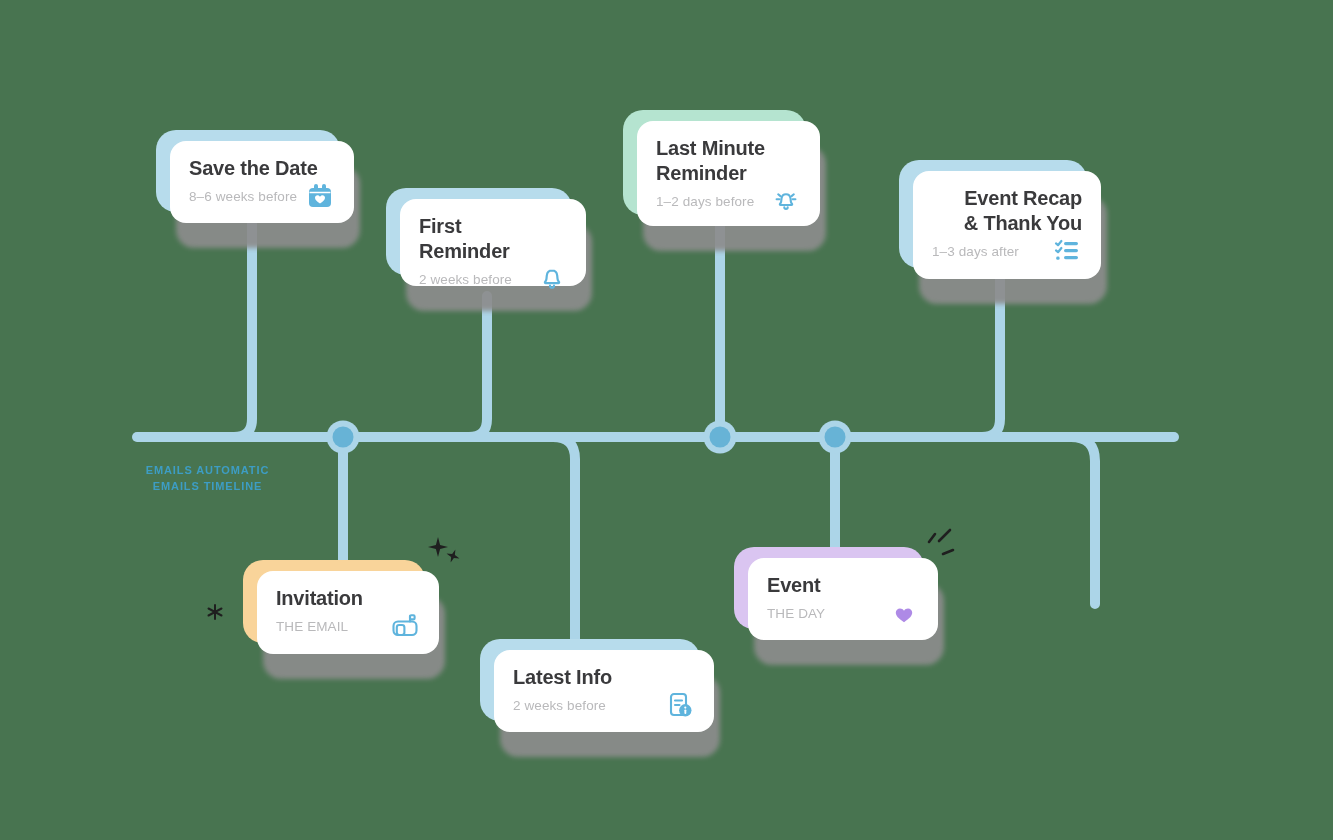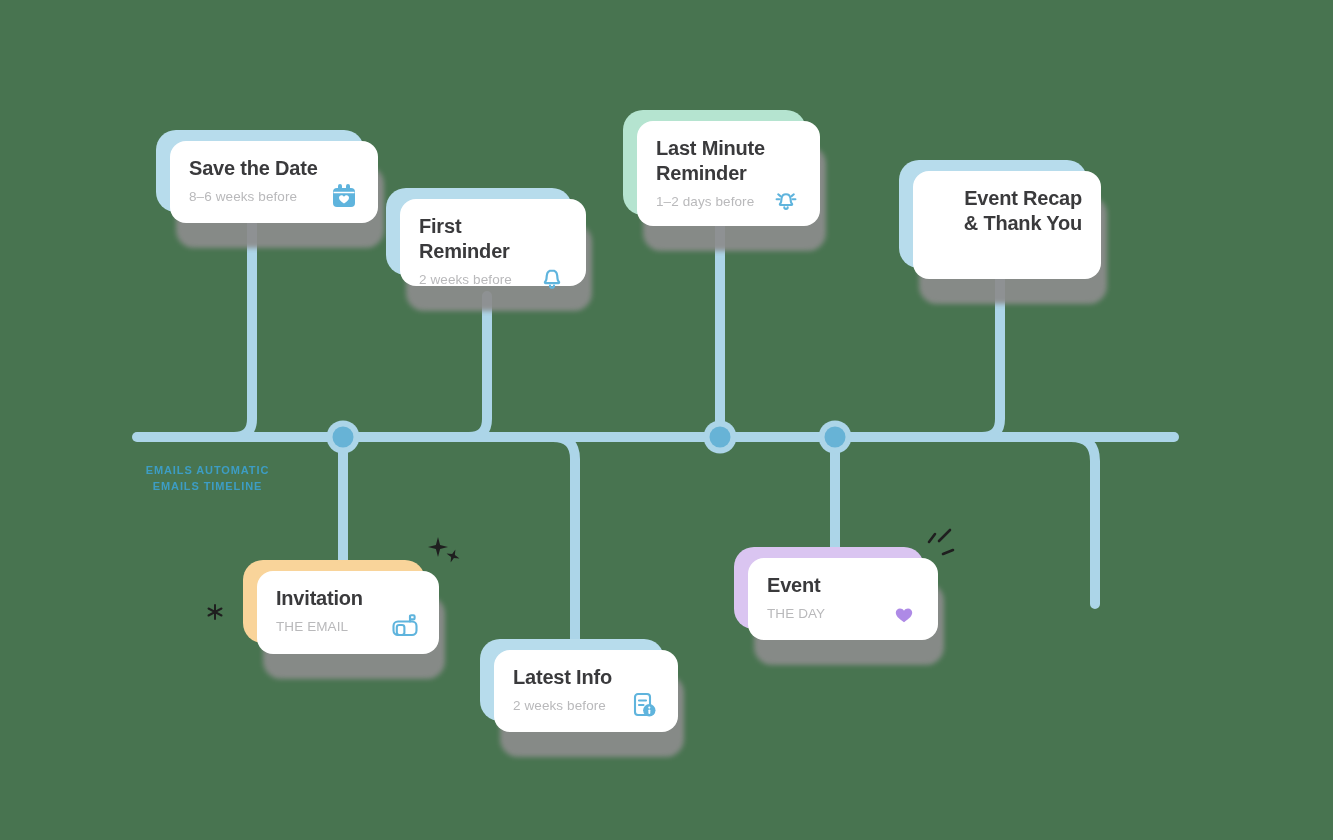--- a/index.html
+++ b/index.html
@@ -39,26 +39,26 @@
     display:flex;flex-direction:column;
   }
   .title span{
     display:block;font-size:20px;font-weight:700;color:#3A3A3C;
     line-height:25px;letter-spacing:-.2px;
   }
   .meta{margin-top:auto;display:flex;justify-content:space-between;align-items:center;}
   .sub{font-size:13.5px;color:#B9B9BB;font-weight:500;letter-spacing:.1px;white-space:nowrap;}
   .meta svg{flex-shrink:0;margin-left:6px;}
   
-  .c-save  {left:170px;top:141px;width:208px;height:82px;}
+  .c-save  {left:170px;top:141px;width:184px;height:82px;}
   .c-first {left:400px;top:199px;width:186px;height:87px;}
   .c-last  {left:637px;top:121px;width:183px;height:105px;}
   .c-recap {left:913px;top:171px;width:188px;height:108px;text-align:right;}
   .c-invite{left:257px;top:571px;width:182px;height:83px;}
-  .c-latest{left:494px;top:650px;width:184px;height:82px;}
+  .c-latest{left:494px;top:650px;width:184px;height:82px;padding-left:36px;}
   .c-event {left:748px;top:558px;width:190px;height:82px;}
   .c-follow{left:1013px;top:586px;width:184px;height:108px;}
 </style>
 </head>
 <body>
 
 <div class="canvas">
 
   <svg class="tl-svg" width="1333" height="840" viewBox="0 0 1333 840">
     <g stroke="#ACD5E8" stroke-width="10" fill="none" stroke-linecap="round">
@@ -149,20 +149,31 @@
   </div>
 
   <div class="card c-recap">
     <div class="shadow"></div>
     <div class="back acc-blue"></div>
     <div class="front">
       <div class="title">
         <span>Event Recap</span>
         <span>&amp; Thank You</span>
       </div>
+      <div class="meta">
+        <span class="sub">1–3 days after</span>
+        <svg width="30" height="30" viewBox="0 0 30 30">
+          <rect x="12" y="6" width="14" height="3.2" rx="1.6" fill="#5FB4DD"></rect>
+          <rect x="12" y="13" width="14" height="3.2" rx="1.6" fill="#5FB4DD"></rect>
+          <rect x="12" y="20" width="14" height="3.2" rx="1.6" fill="#5FB4DD"></rect>
+          <polyline points="4,7.4 6,9.2 9.4,5" fill="none" stroke="#5FB4DD" stroke-width="2.2" stroke-linecap="round" stroke-linejoin="round"></polyline>
+          <polyline points="4,14.4 6,16.2 9.4,12" fill="none" stroke="#5FB4DD" stroke-width="2.2" stroke-linecap="round" stroke-linejoin="round"></polyline>
+          <rect x="4.2" y="20.6" width="3.4" height="3.2" rx="1.4" fill="#5FB4DD"></rect>
+        </svg>
+      </div>
     </div>
   </div>
 
   <div class="card c-invite">
     <div class="shadow"></div>
     <div class="back acc-orange"></div>
     <div class="front">
       <div class="title">
         <span>Invitation</span>
         <span></span>

